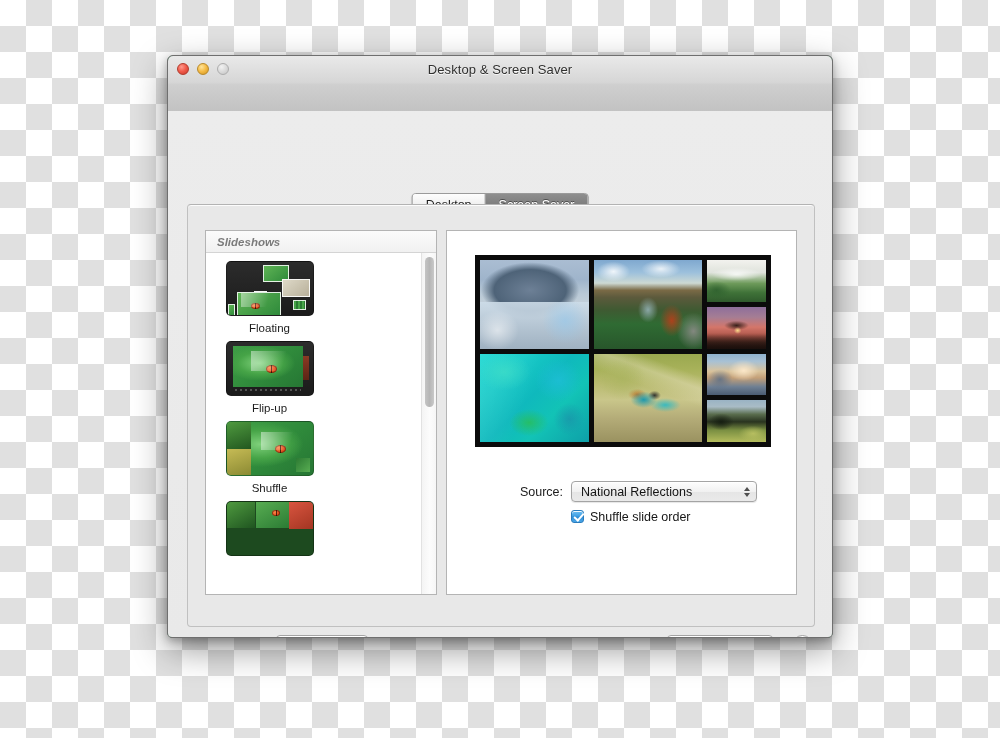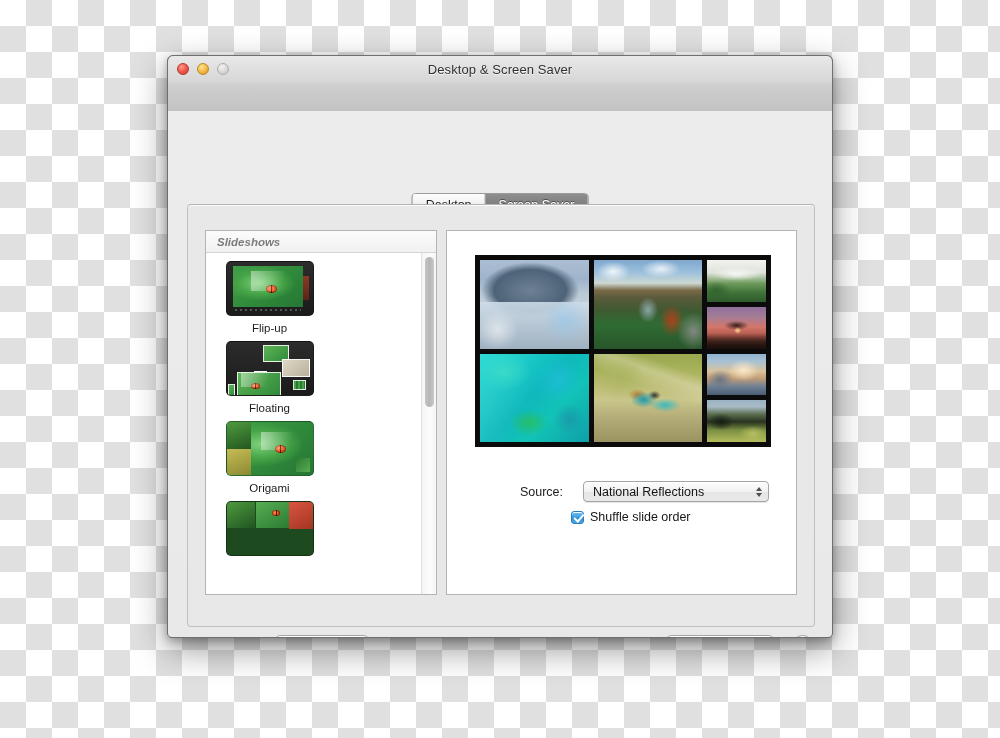--- a/index.html
+++ b/index.html
@@ -348,21 +348,21 @@
     content:""; position:absolute; inset:0;
     background:
       radial-gradient(ellipse 30% 28% at 24% 52%, rgba(20,28,16,0.9), rgba(20,28,16,0) 72%),
       radial-gradient(ellipse 34% 26% at 78% 80%, rgba(190,196,100,0.85), rgba(190,196,100,0) 72%);
   }
 
   
   .source-row {
     position: absolute;
     left: 28px; top: 250px;
-    display: flex; align-items: center; gap: 12px;
+    display: flex; align-items: center;
   }
   .source-label {
     width: 88px; text-align: right;
     font-size: 12.5px; color: #1b1b1b;
     margin-right: 8px;
     text-shadow: 0 1px 0 rgba(255,255,255,0.7);
   }
   .popup {
     height: 21px;
     min-width: 186px;
@@ -375,21 +375,21 @@
     box-sizing: border-box;
     position: relative;
   }
   .popup-value { font-size: 12.5px; color: #141414; flex: 1 1 auto; }
   .stepper { display: flex; flex-direction: column; gap: 2px; margin-left: 8px; }
   .st-up, .st-dn { width: 0; height: 0; border-left: 3.5px solid transparent; border-right: 3.5px solid transparent; }
   .st-up { border-bottom: 4px solid #4e4e4e; }
   .st-dn { border-top: 4px solid #4e4e4e; }
 
   
-  .chkrow { display: flex; align-items: center; }
+  .chkrow { display: flex; }
   .shuffle-row { position: absolute; left: 124px; top: 279px; }
   .checkbox {
     width: 13px; height: 13px;
     border: 1px solid #8a8a8a;
     border-radius: 3px;
     background: linear-gradient(to bottom, #fdfdfd 0%, #f0f0f0 100%);
     box-shadow: inset 0 1px 0 rgba(255,255,255,0.9), 0 1px 0 rgba(255,255,255,0.55);
     position: relative;
     box-sizing: border-box;
     flex: 0 0 auto;
@@ -487,56 +487,56 @@
       <div class="tab active">Screen Saver</div>
     </div>
 
     <div class="panel">
 
       <div class="listbox">
         <div class="list-header">Slideshows</div>
 
         <div class="list-scroll">
           <div class="grid">
-
-            <div class="saver-cell">
-              <div class="thumb thumb-frame t-bg-dark">
-                <div style="position:absolute;left:6px;top:4px;right:10px;bottom:8px;" class="t-bg-green"></div>
-                <span class="lady" style="left:39px;top:23px;"></span>
-                <span class="ray" style="left:24px;top:9px;width:46px;height:20px;"></span>
-                <div style="position:absolute;right:4px;top:14px;width:6px;height:24px;background:linear-gradient(to bottom,#8a3a24,#5d2415);"></div>
-                <div style="position:absolute;left:8px;bottom:4px;right:12px;height:2px;background:repeating-linear-gradient(90deg,#555 0 2px,transparent 2px 5px);"></div>
-              </div>
-              <div class="saver-label">Flip-up</div>
-            </div>
 
             <div class="saver-cell">
               <div class="thumb thumb-frame t-bg-dark">
                 <div class="mini" style="left:36px;top:3px;width:26px;height:17px;"></div>
                 <div class="mini" style="left:55px;top:17px;width:28px;height:18px;background:linear-gradient(140deg,#ded9c8,#b8b09a);"></div>
                 <div class="mini" style="left:27px;top:29px;width:13px;height:5px;background:#cfcfcf;"></div>
                 <div class="mini" style="left:10px;top:30px;width:44px;height:24px;"></div>
                 <span class="lady" style="left:24px;top:41px;width:9px;height:6px;"></span>
                 <span class="ray" style="left:14px;top:31px;width:38px;height:14px;"></span>
                 <div class="mini" style="left:66px;top:38px;width:13px;height:10px;background:repeating-linear-gradient(90deg,#46a447 0 2px,#2a7a33 2px 4px);"></div>
                 <div class="mini" style="left:1px;top:42px;width:7px;height:12px;"></div>
               </div>
               <div class="saver-label">Floating</div>
             </div>
 
+            <div class="saver-cell">
+              <div class="thumb thumb-frame t-bg-dark">
+                <div style="position:absolute;left:6px;top:4px;right:10px;bottom:8px;" class="t-bg-green"></div>
+                <span class="lady" style="left:39px;top:23px;"></span>
+                <span class="ray" style="left:24px;top:9px;width:46px;height:20px;"></span>
+                <div style="position:absolute;right:4px;top:14px;width:6px;height:24px;background:linear-gradient(to bottom,#8a3a24,#5d2415);"></div>
+                <div style="position:absolute;left:8px;bottom:4px;right:12px;height:2px;background:repeating-linear-gradient(90deg,#555 0 2px,transparent 2px 5px);"></div>
+              </div>
+              <div class="saver-label">Flip-up</div>
+            </div>
+
 
             <div class="saver-cell">
               <div class="thumb thumb-frame t-bg-green">
                 <div style="position:absolute;left:0;top:0;width:24px;height:50%;background:linear-gradient(160deg,#4f9a3f,#22571f);"></div>
                 <div style="position:absolute;left:0;bottom:0;width:24px;height:50%;background:linear-gradient(160deg,#c6bb55,#8b8a33);"></div>
                 <span class="lady" style="left:48px;top:23px;"></span>
                 <span class="ray" style="left:34px;top:10px;width:42px;height:18px;"></span>
                 <div style="position:absolute;right:3px;bottom:3px;width:14px;height:14px;background:linear-gradient(135deg,#2c7a33,#58ad52);"></div>
               </div>
-              <div class="saver-label">Origami</div>
+              <div class="saver-label">Shuffle</div>
             </div>
 
             <div class="saver-cell">
               <div class="thumb thumb-frame" style="background:#1d4a1f;">
                 <div style="position:absolute;inset:0;display:grid;grid-template-columns:1.1fr 1.3fr 0.8fr;grid-template-rows:1fr 1fr;gap:1px;">
                   <div style="background:linear-gradient(150deg,#4f9a3f,#1f5520);"></div>
                   <div style="background:linear-gradient(150deg,#58ad52,#2a7a33);position:relative;">
                     <span class="lady" style="left:16px;top:8px;width:8px;height:6px;"></span>
                   </div>
                   <div style="background:linear-gradient(150deg,#3d7f5d,#1d4a3a);"></div>

